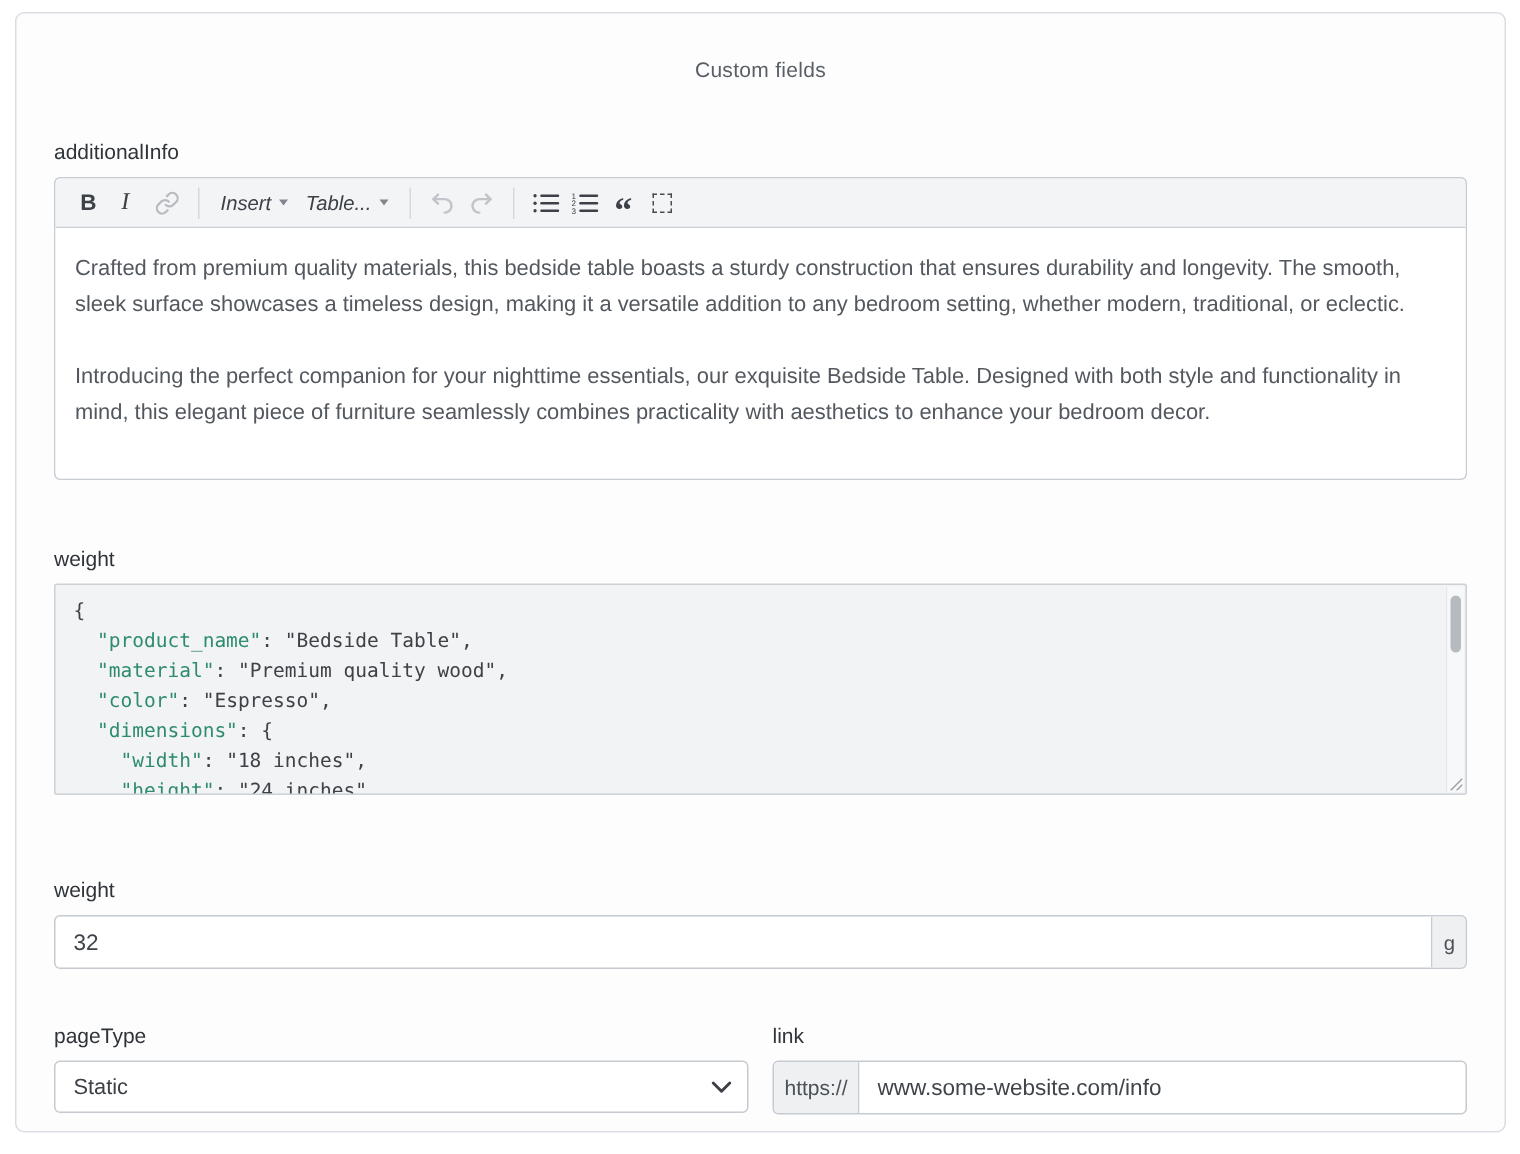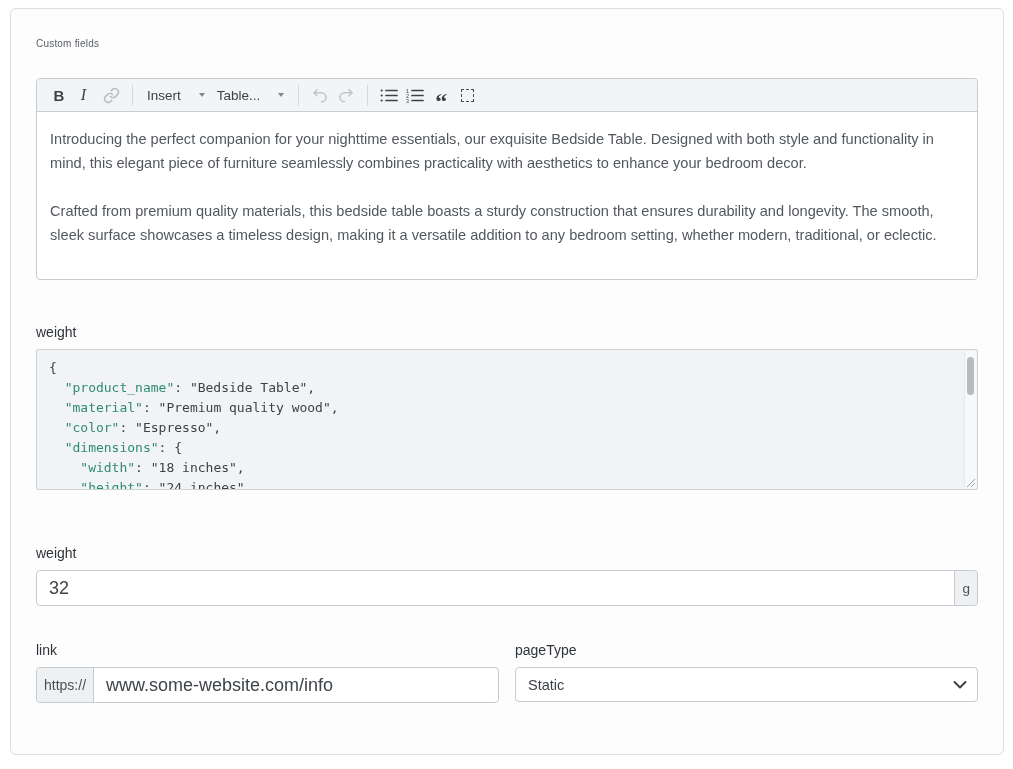--- a/index.html
+++ b/index.html
@@ -13,25 +13,26 @@
   .card {
     position: absolute;
     left: 10px; top: 8px;
     width: 994px; height: 747px;
     background: #fdfdfd;
     border: 1px solid #d9dee3;
     border-radius: 6px;
     padding: 29px 25px 24px 25px;
   }
   .card-title {
-    font-size: 10px;
+    font-size: 14px;
     font-weight: 400;
     color: #595f66;
     letter-spacing: .2px;
-    margin-bottom: 29px;
+    margin-bottom: 39px;
+    text-align: center;
   }
   .field-label {
     display: block;
     font-size: 14px;
     color: #2f343a;
     margin-bottom: 9px;
   }
   
   .editor {
     border: 1px solid #c6ccd2;
@@ -57,21 +58,21 @@
     padding: 0 3px;
     border-radius: 3px;
     cursor: pointer;
     color: #3c4147;
     user-select: none;
   }
   .tb-bold { font-weight: 700; font-size: 15px; }
   .tb-italic { font-family: "Liberation Serif", serif; font-style: italic; font-size: 16px; padding-right:6px; }
   .tb-disabled { color: #bcc1c7; }
   .tb-sep { width: 1px; height: 21px; background: #d5d9dd; margin: 0 8px; }
-  .tb-drop { font-size: 13.5px; gap: 18px; padding: 0 6px; }
+  .tb-drop { font-size: 13.5px; gap: 5px; padding: 0 6px; font-style: italic; }
   .caret-down {
     width: 0; height: 0;
     border-left: 3.5px solid transparent;
     border-right: 3.5px solid transparent;
     border-top: 4px solid #80878e;
     display: inline-block;
   }
   .tb-undo-svg { stroke: #c1c5ca; }
   .tb-quote { font-family: "Liberation Serif", serif; font-weight: 700; font-size: 24px; line-height: 10px; padding-top: 12px; }
   .tb-dashedbox {
@@ -149,21 +150,21 @@
     overflow: hidden;
   }
   .text-input {
     flex: 1 1 auto;
     min-width: 0;
     border: none;
     outline: none;
     background: transparent;
     padding: 0 12px;
     font-family: "Liberation Sans", sans-serif;
-    font-size: 18px;
+    font-size: 15px;
     color: #3f444a;
   }
   .addon {
     display: flex;
     align-items: center;
     justify-content: center;
     background: #eef0f2;
     color: #4b5157;
     font-size: 13.5px;
     padding: 0 7px;
@@ -191,20 +192,21 @@
     pointer-events: none;
     stroke: #3c4147;
   }
 </style>
 </head>
 <body>
 
 <div class="card">
   <div class="card-title">Custom fields</div>
 
+  <label class="field-label">additionalInfo</label>
   <div class="editor">
     <div class="editor-toolbar">
       <span class="tb-btn tb-bold">B</span>
       <span class="tb-btn tb-italic">I</span>
       <span class="tb-btn tb-disabled">
         <svg width="17" height="17" viewBox="0 0 24 24" fill="none" stroke="#b6bbc1" stroke-width="2.1" stroke-linecap="round" stroke-linejoin="round">
           <path d="M10.5 13.5a5 5 0 0 0 7.07.07l2.8-2.8a5 5 0 0 0-7.07-7.07l-1.6 1.6"></path>
           <path d="M13.5 10.5a5 5 0 0 0-7.07-.07l-2.8 2.8a5 5 0 0 0 7.07 7.07l1.6-1.6"></path>
         </svg>
       </span>
@@ -250,22 +252,22 @@
           <text x="0" y="9.6" font-size="5.4" fill="#3c4147" stroke="none" font-family="Liberation Sans, sans-serif">2</text>
           <text x="0" y="14.8" font-size="5.4" fill="#3c4147" stroke="none" font-family="Liberation Sans, sans-serif">3</text>
         </svg>
       </span>
       <span class="tb-btn tb-quote">“</span>
       <span class="tb-btn">
         <span class="tb-dashedbox"></span>
       </span>
     </div>
     <div class="editor-content" id="editor-content">
+        <p>Crafted from premium quality materials, this bedside table boasts a sturdy construction that ensures durability and longevity. The smooth, sleek surface showcases a timeless design, making it a versatile addition to any bedroom setting, whether modern, traditional, or eclectic.</p>
         <p>Introducing the perfect companion for your nighttime essentials, our exquisite Bedside Table. Designed with both style and functionality in mind, this elegant piece of furniture seamlessly combines practicality with aesthetics to enhance your bedroom decor.</p>
-        <p>Crafted from premium quality materials, this bedside table boasts a sturdy construction that ensures durability and longevity. The smooth, sleek surface showcases a timeless design, making it a versatile addition to any bedroom setting, whether modern, traditional, or eclectic.</p>
       </div>
   </div>
 
   <label class="field-label">weight</label>
   <div class="code-box">
     <div class="code-scroll" id="code-scroll"><div class="code-line"><span class="tok-plain">{</span></div><div class="code-line"><span class="tok-plain">  </span><span class="tok-key">"product_name"</span><span class="tok-plain">: "Bedside Table",</span></div><div class="code-line"><span class="tok-plain">  </span><span class="tok-key">"material"</span><span class="tok-plain">: "Premium quality wood",</span></div><div class="code-line"><span class="tok-plain">  </span><span class="tok-key">"color"</span><span class="tok-plain">: "Espresso",</span></div><div class="code-line"><span class="tok-plain">  </span><span class="tok-key">"dimensions"</span><span class="tok-plain">: {</span></div><div class="code-line"><span class="tok-plain">    </span><span class="tok-key">"width"</span><span class="tok-plain">: "18 inches",</span></div><div class="code-line"><span class="tok-plain">    </span><span class="tok-key">"height"</span><span class="tok-plain">: "24 inches",</span></div></div>
     <div class="code-vscrollbar">
       <div class="code-vthumb"></div>
     </div>
     <svg class="resize-grip" viewBox="0 0 10 10">
@@ -278,32 +280,32 @@
     <div class="field-col">
       <label class="field-label">weight</label>
       <div class="input-group">
         <input class="text-input" type="text" value="32" style="">
         <span class="addon addon-right">g</span>
       </div>
     </div>
   </div>
 
   <div class="field-row" style="margin-bottom:0;">
-    <div class="field-col">
-      <label class="field-label">link</label>
-      <div class="input-group">
-        <span class="addon addon-left" style="font-size:14px;">https://</span>
-        <input class="text-input" type="text" value="www.some-website.com/info" style="">
-      </div>
-    </div>
     <div class="field-col">
       <label class="field-label">pageType</label>
       <div class="select-wrap">
         <select class="select-box">
           <option>Static</option>
         </select>
         <svg class="select-chevron" width="14" height="9" viewBox="0 0 14 9" fill="none" stroke-width="2" stroke-linecap="round" stroke-linejoin="round">
           <polyline points="1.5,1.5 7,7 12.5,1.5"></polyline>
         </svg>
       </div>
     </div>
+    <div class="field-col">
+      <label class="field-label">link</label>
+      <div class="input-group">
+        <span class="addon addon-left" style="font-size:14px;">https://</span>
+        <input class="text-input" type="text" value="www.some-website.com/info" style="">
+      </div>
+    </div>
   </div>
 </div>
 
 </body></html>

